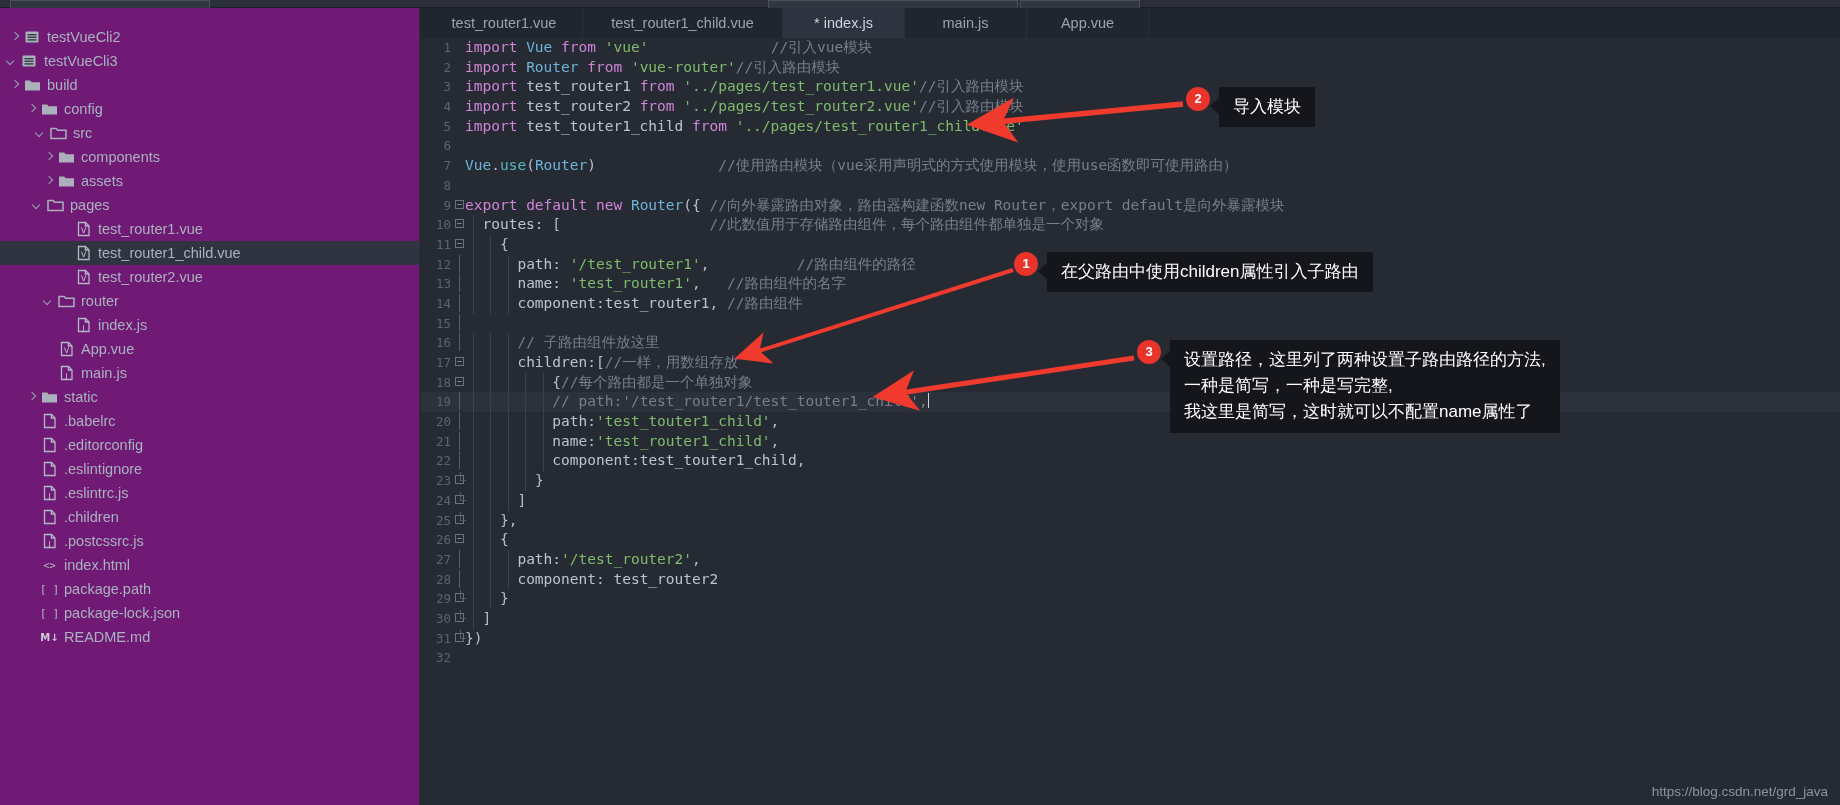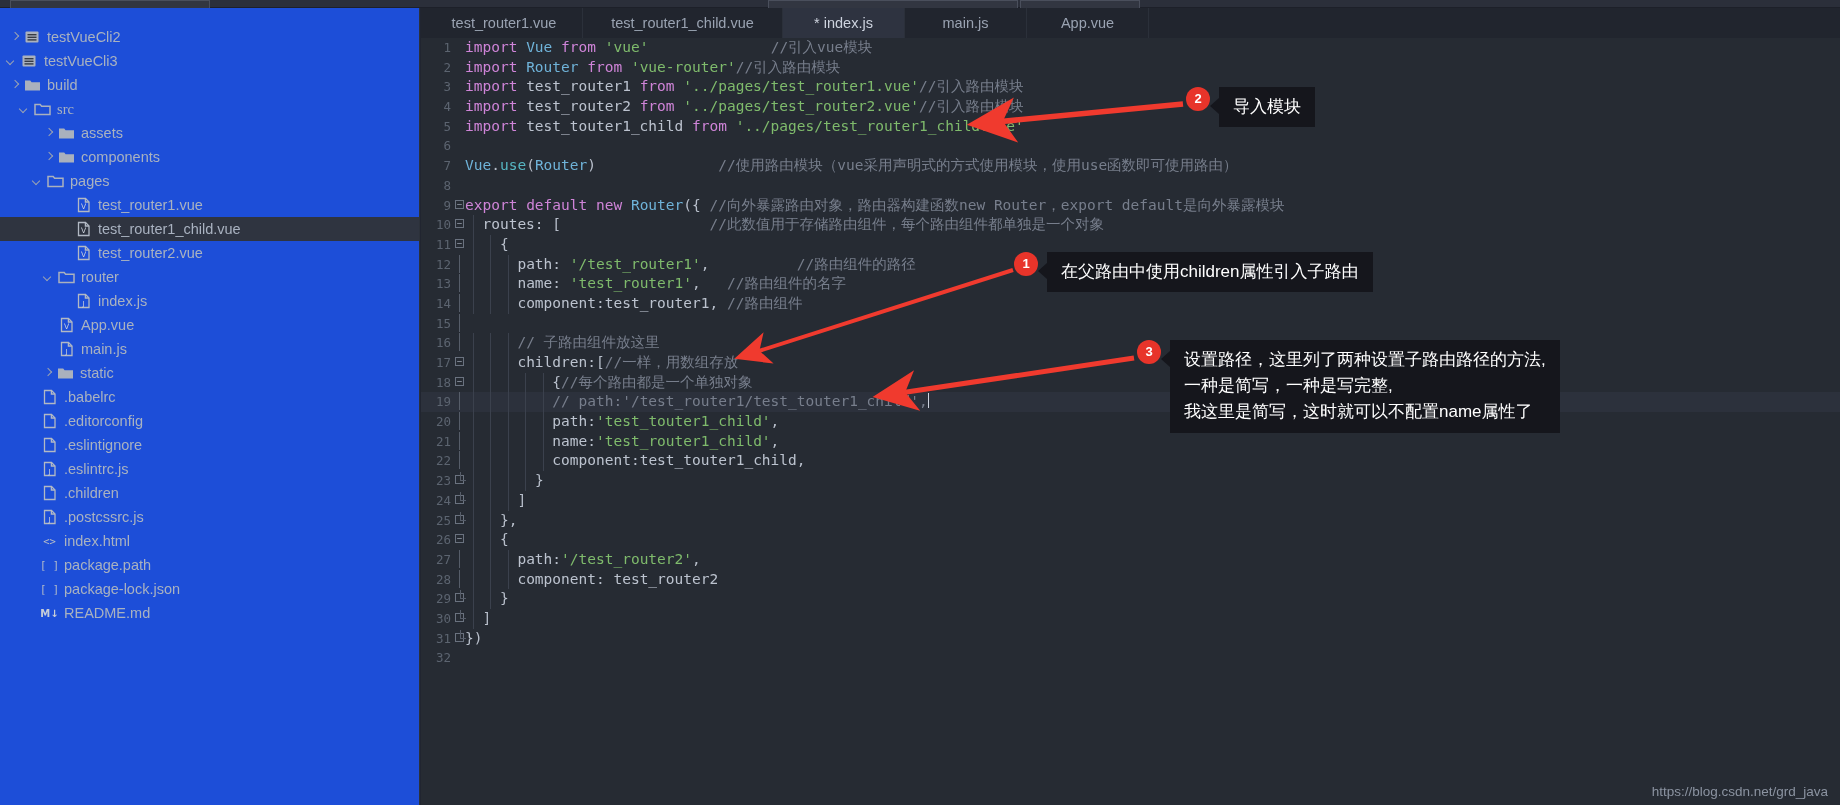--- a/index.html
+++ b/index.html
@@ -17,21 +17,21 @@
     background: #2b2f3a; border-bottom: 1px solid #1d2029;
   }
   .toolbar-ghost {
     position: absolute; top: 0; height: 8px; background: #323641;
     border: 1px solid #4a4f5c; border-bottom: none;
   }
 
   
   .sidebar {
     position: absolute; left: 0; top: 8px; width: 420px; height: 797px;
-    background: #1d4ed8; overflow: hidden;
+    background: #701a75; overflow: hidden;
     border-right: 1px solid #2c313a;
   }
   .tree { padding-top: 17px; }
   .tree-row {
     position: relative; height: 24px; display: flex; align-items: center;
     font-size: 14.5px; color: #a9b2c0; white-space: nowrap;
     font-family: "Liberation Sans", "DejaVu Sans", sans-serif;
   }
   .tree-row.selected { background: #2f3440; }
   .arrow {
@@ -199,46 +199,55 @@
         </div>
         <div class="tree-row" style="padding-left: 8px;">
           <span class="arrow right"></span>
           <span class="ficon">
             <svg width="17" height="16" viewBox="0 0 17 16">
               <path d="M1 3.6h5.2l1.4 1.6H16v8.2H1z" fill="#aab1bd"></path>
             </svg>
           </span>
           <span class="tree-label">build</span>
         </div>
-        <div class="tree-row" style="padding-left: 18px; font-family: Liberation Serif, serif;">
+        <div class="tree-row" style="padding-left: 25px;">
+          <span class="arrow right"></span>
+          <span class="ficon">
+            <svg width="17" height="16" viewBox="0 0 17 16">
+              <path d="M1 3.6h5.2l1.4 1.6H16v8.2H1z" fill="#aab1bd"></path>
+            </svg>
+          </span>
+          <span class="tree-label">config</span>
+        </div>
+        <div class="tree-row" style="padding-left: 34px;">
           <span class="arrow down"></span>
           <span class="ficon">
             <svg width="17" height="16" viewBox="0 0 17 16">
               <path d="M1 3.6h5.2l1.4 1.6H16v8.2H1z" fill="none" stroke="#aab1bd" stroke-width="1.5"></path>
             </svg>
           </span>
           <span class="tree-label">src</span>
         </div>
         <div class="tree-row" style="padding-left: 42px;">
           <span class="arrow right"></span>
           <span class="ficon">
             <svg width="17" height="16" viewBox="0 0 17 16">
               <path d="M1 3.6h5.2l1.4 1.6H16v8.2H1z" fill="#aab1bd"></path>
             </svg>
           </span>
-          <span class="tree-label">assets</span>
+          <span class="tree-label">components</span>
         </div>
         <div class="tree-row" style="padding-left: 42px;">
           <span class="arrow right"></span>
           <span class="ficon">
             <svg width="17" height="16" viewBox="0 0 17 16">
               <path d="M1 3.6h5.2l1.4 1.6H16v8.2H1z" fill="#aab1bd"></path>
             </svg>
           </span>
-          <span class="tree-label">components</span>
+          <span class="tree-label">assets</span>
         </div>
         <div class="tree-row" style="padding-left: 31px;">
           <span class="arrow down"></span>
           <span class="ficon">
             <svg width="17" height="16" viewBox="0 0 17 16">
               <path d="M1 3.6h5.2l1.4 1.6H16v8.2H1z" fill="none" stroke="#aab1bd" stroke-width="1.5"></path>
             </svg>
           </span>
           <span class="tree-label">pages</span>
         </div>
@@ -310,21 +319,21 @@
           <span class="arrow"></span>
           <span class="ficon">
             <svg width="17" height="16" viewBox="0 0 17 16">
               <path d="M3.5 1.5h7l3.5 3.4v9.6h-10.5z" fill="none" stroke="#b2b9c4" stroke-width="1.3"></path>
               <path d="M10.4 1.5v3.5h3.6" fill="none" stroke="#b2b9c4" stroke-width="1.3"></path>
               <text x="8.6" y="12.5" font-size="7" fill="#cdd3dd" font-family="DejaVu Sans, sans-serif" text-anchor="middle">J</text>
             </svg>
           </span>
           <span class="tree-label">main.js</span>
         </div>
-        <div class="tree-row" style="padding-left: 41px;">
+        <div class="tree-row" style="padding-left: 25px;">
           <span class="arrow right"></span>
           <span class="ficon">
             <svg width="17" height="16" viewBox="0 0 17 16">
               <path d="M1 3.6h5.2l1.4 1.6H16v8.2H1z" fill="#aab1bd"></path>
             </svg>
           </span>
           <span class="tree-label">static</span>
         </div>
         <div class="tree-row" style="padding-left: 25px;">
           <span class="arrow"></span>

